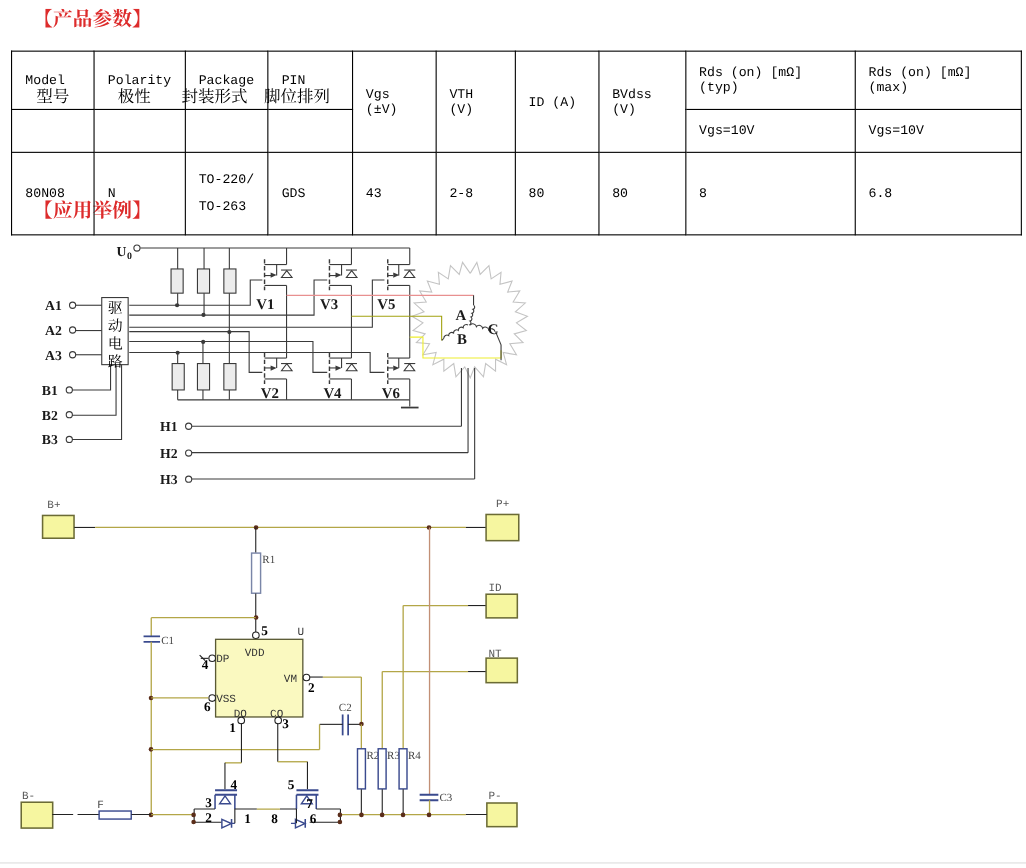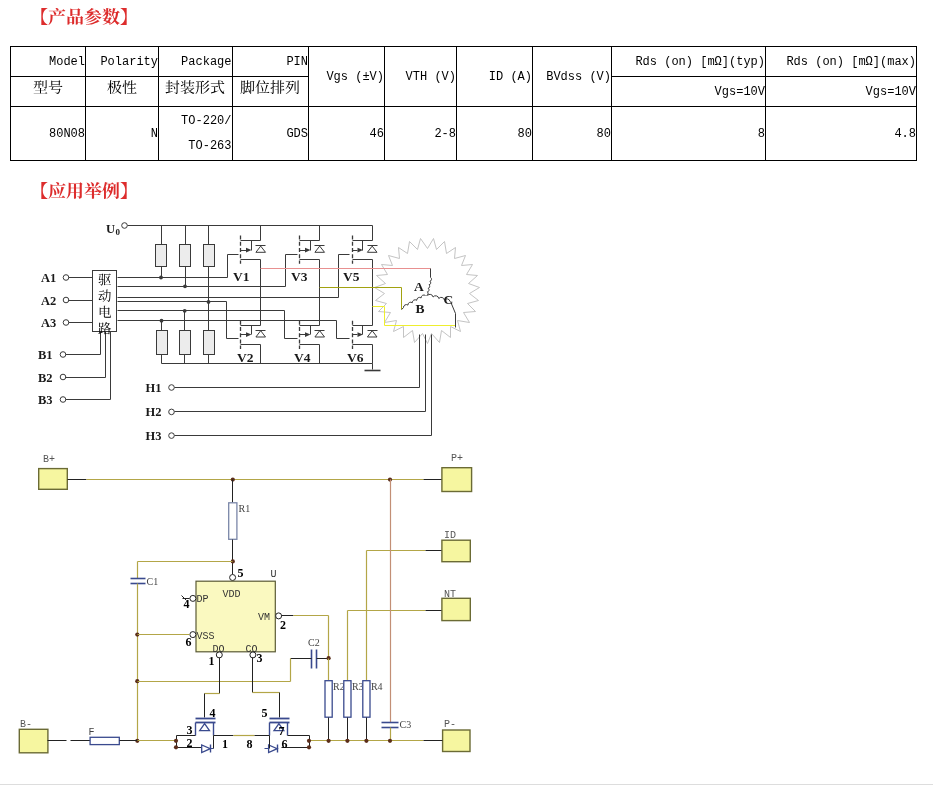--- a/index.html
+++ b/index.html
@@ -1,17 +1,17 @@
 <!DOCTYPE html>
 <html><head><meta charset="utf-8"><style>
 
 *{margin:0;padding:0;box-sizing:border-box}
 body{width:933px;height:789px;background:#fff;position:relative;font-family:"Liberation Mono",monospace;overflow:hidden}
 table{border-collapse:collapse;table-layout:fixed;position:absolute;left:10px;top:46px}
-td{border:1px solid #000;text-align:right;vertical-align:middle;font-size:12px;color:#000;padding:0}
+td{border:1px solid #000;text-align:left;vertical-align:middle;font-size:12px;color:#000;padding:12px}
 
 </style></head><body>
 <svg width="0" height="0" style="position:absolute">
     <defs>
       <path id="b3010" d="M970.9 -90.9H627.9V850.9H970.9V833.9Q891.9 797.4 832.9 733.4Q773.9 669.4 740.9 580.9Q707.9 492.3 707.9 379.6Q707.9 268 740.9 179.2Q773.9 90.4 832.9 26.7Q891.9 -36.9 970.9 -73.9Z"></path>
       <path id="b3011" d="M292 379.7Q292 492.1 259 580.8Q226 669.4 167 733.4Q108 797.4 29 833.9V850.9H372.0V-90.9H29.0V-73.9Q108 -36.9 167 26.7Q226 90.4 259 179.3Q292 268.3 292 379.7Z"></path>
       <path id="b4ea7" d="M139.2 459.2V497.0L272.8 449.2H254.5V336.5Q254.5 291.1 247.8 234.6Q241.1 178.1 219.2 118.8Q197.2 59.5 152 4.8Q106.8 -49.7 29.7 -92.3L21.5 -83.4Q75.1 -18.5 99.7 53.7Q124.4 126.1 131.8 198.8Q139.2 271.5 139.2 336.3V449.2ZM808.9 529.9Q808.9 529.9 821.1 521.0Q833.4 512.1 851.9 497.8Q870.5 483.6 891.5 467.5Q912.6 451.4 929.4 436.7Q927.4 428.7 919.8 424.7Q912.2 420.7 901.2 420.7H210.5V449.2H743.8ZM782.3 631.9Q780.3 622.9 771.2 617.0Q762.1 611.1 745.3 610.4Q727 584.3 700.4 552.1Q673.8 519.8 644.4 487.7Q615 455.5 586.1 428.0H571.4Q582.8 461.4 594.4 503.6Q606 545.8 616.3 588.3Q626.6 630.7 632.7 665.0ZM295.4 663.7Q362.4 645.9 399.2 619.5Q436 593.1 448.8 565.5Q461.6 537.8 456.4 513.6Q451.2 489.3 433 474.7Q414.9 460 390 461.1Q365.1 462.1 339.7 484.8Q339.2 515 331.1 546.0Q322.9 577.1 311.2 606.3Q299.4 635.4 286.8 659.2ZM843.9 783.4Q843.9 783.4 855.8 774.5Q867.7 765.6 886.5 751.5Q905.3 737.4 925.6 721.6Q945.9 705.9 962.7 691.2Q958.7 675.2 934.5 675.2H53.1L44.8 703.8H779.8ZM417.9 854.1Q484 853.5 521.6 838.2Q559.1 822.8 574.1 801.3Q589 779.8 586 758.5Q583.1 737.1 567.3 721.9Q551.4 706.7 527.9 704.7Q504.4 702.7 477.6 720.9Q473.5 756.5 453.6 791.4Q433.7 826.2 410.6 848.0Z"></path>
       <path id="b54c1" d="M237.9 777.0V826.1L361.3 777.0H702.8V748.8H355.6V439.6Q355.6 434.7 340.7 425.7Q325.9 416.8 302.9 409.7Q280 402.7 255.4 402.7H237.9ZM643.9 777.0H634.2L688.8 837.0L802.7 750.7Q798.5 744.7 787.9 738.5Q777.4 732.3 761.9 729.3V443.9Q761.9 440.4 745.4 432.3Q729 424.1 706.6 417.9Q684.2 411.6 663.8 411.6H643.9ZM299.9 520.5H706.4V492.2H299.9ZM82.4 341.1V388.0L199.3 341.1H401.5V312.6H194.3V-43.5Q194.3 -48.4 180.4 -57.1Q166.5 -65.9 144.7 -72.9Q122.8 -79.9 98.9 -79.9H82.4ZM339.2 341.1H329.2L382.5 399.4L492.8 314.6Q488.6 308.6 478.4 302.7Q468.2 296.8 452.8 294.1V-29.0Q452.8 -32.8 437 -40.9Q421.2 -49.1 399.6 -55.5Q378 -61.9 358.3 -61.9H339.2ZM122.9 49.1H391.0V20.8H122.9ZM542.4 341.1V388.0L659.6 341.1H875.9V312.6H654.6V-44.5Q654.6 -49.5 640.7 -58.2Q626.8 -67 604.9 -74.0Q583 -81 559.2 -81.0H542.4ZM807.1 341.1H797.1L851.2 400.1L963.7 314.6Q959.5 308.6 948.9 302.7Q938.4 296.8 922.7 293.4V-38.5Q922.7 -42.2 906.3 -48.9Q890 -55.6 867.9 -61.3Q845.9 -67 826.3 -67.0H807.1ZM577.8 49.1H859.3V20.8H577.8Z"></path>
       <path id="b53c2" d="M552.6 792.1Q548.6 783 534 778.1Q519.4 773.2 493.2 782.0L527.3 787.8Q500.8 766.3 461.5 743.0Q422.3 719.8 376.2 696.7Q330.1 673.7 283.2 654.5Q236.2 635.2 194.7 622.4L193.7 632.6H245.1Q242.7 587.5 230.2 560.0Q217.8 532.5 198.8 524.6L144.9 647.3Q144.9 647.3 157.8 649.9Q170.7 652.5 178.8 655.9Q210.3 668 244.7 691.4Q279.1 714.8 312.1 743.7Q345 772.5 371.7 800.6Q398.3 828.7 413.5 850.2ZM174.7 648.5Q212.6 647.8 272.8 647.9Q333 647.9 409.5 648.8Q486 649.8 572.8 651.5Q659.7 653.2 750 655.3L750.2 639.7Q665.3 620.1 526.6 594.9Q387.9 569.7 211.5 543.1ZM869.6 100.0Q857.6 88 831.8 98.8Q774.2 59.5 693 25.5Q611.8 -8.4 515.8 -33.9Q419.7 -59.3 316.9 -74.0Q214 -88.6 113.3 -88.8L109.8 -73.7Q202.1 -59.3 296.8 -32.1Q391.6 -5 479.9 31.7Q568.2 68.4 641.3 110.7Q714.3 153 762.7 198.0ZM740.1 236.4Q729.4 224.2 704.4 233.2Q659.5 201.7 595.7 170.7Q532 139.7 457.4 112.9Q382.8 86.2 304 66.1Q225.2 46.1 149.2 35.7L143.4 50.8Q211.3 71.7 282.1 101.8Q353 132 419.3 168.4Q485.7 204.9 541.7 243.9Q597.8 282.9 634.9 319.9ZM626.6 363.9Q617.9 351.8 591.6 359.9Q555.2 329.1 504 298.2Q452.8 267.3 392.4 238.8Q332 210.3 267.5 187.4Q203.1 164.5 140.2 149.5L133.7 163.6Q187.4 187.7 242.9 219.9Q298.4 252.1 350.3 289.5Q402.3 326.8 445.5 365.2Q488.7 403.7 518 439.2ZM622.6 494.0Q658.1 454.3 716.4 422.9Q774.7 391.5 842.5 370.0Q910.4 348.5 975.1 337.8L974.1 326.8Q943 319.2 921.1 292.7Q899.3 266.2 889.9 225.4Q826.8 251.6 774.6 289.0Q722.3 326.5 681.4 376.4Q640.4 426.3 611.7 487.4ZM549.8 554.6Q545.5 546.6 537 543.0Q528.5 539.4 510.5 541.2Q466.1 474.1 397.1 410.6Q328.1 347.1 237 295.9Q145.8 244.7 34 215.2L26.9 227.3Q118.3 273.5 192.9 338.6Q267.5 403.8 321.9 477.9Q376.2 552.1 406.6 623.7ZM848.5 580.4Q848.5 580.4 860.4 571.1Q872.2 561.8 890.3 547.6Q908.4 533.3 928.3 516.8Q948.2 500.4 964.4 485.7Q960.6 469.7 936.4 469.7H49.5L41.2 498.2H784.1ZM602.6 758.6Q679.7 751.2 728.5 731.6Q777.4 712 802.9 686.3Q828.4 660.6 834.1 635.1Q839.9 609.6 830.9 591.0Q821.8 572.4 801.6 565.7Q781.4 559 754 571.9Q739.7 603.1 712.6 636.1Q685.4 669.1 654.3 699.1Q623.2 729.1 594 750.5Z"></path>
       <path id="b6570" d="M435.4 296.9V268.3H46.8L37.8 296.9ZM384.1 296.9 442.4 352.4 539 267.6Q530.2 255.8 499.7 252.9Q465.6 165.7 406.2 97.9Q346.7 30.1 257.2 -16.0Q167.6 -62.3 41.6 -86.8L35.6 -72.7Q189.1 -19.9 276.6 73.0Q364 166.1 395.3 296.9ZM92.9 156Q195.7 159.8 267.4 150.8Q339.1 141.8 383.8 124.4Q428.5 107 451 85.3Q473.6 63.5 477.9 42.6Q482.1 21.6 473 5.1Q463.9 -11.2 446 -17.8Q428.2 -24.4 405.9 -17.4Q381 8.5 342.5 32.7Q304.1 56.9 258.5 77.5Q212.9 98.1 166.3 113.0Q119.7 127.8 79.5 135.8ZM79.5 135.8Q95.5 159 115.3 194.7Q135 230.4 154.8 270.0Q174.6 309.5 190.3 345.0Q206.1 380.4 214.4 402.4L345.2 357.0Q341.2 348 328.9 342.5Q316.5 337 283.2 343.2L308.7 355.2Q295.7 328.2 273.5 286.7Q251.2 245.3 226.7 202.3Q202.1 159.4 179.8 125.6ZM875 702.5Q875 702.5 886.1 693.2Q897.3 683.9 914.6 669.7Q932 655.4 951.2 639.3Q970.4 623.2 986.5 608.5Q982.5 592.5 958.5 592.5H612.3V621.1H812.5ZM771.9 811.2Q769.2 801.2 759.9 794.9Q750.7 788.5 733.7 787.8Q700.9 645 647.5 529.3Q594.1 413.7 514.8 332.2L501.7 339.8Q528.9 406.1 550.7 489.4Q572.5 572.7 587.8 664.7Q603.1 756.8 609.5 847.0ZM906.5 621.1Q896 497.1 867.9 388.0Q839.8 279 783.4 188.3Q726.9 97.6 632.5 27.8Q538 -41.8 395.7 -88.0L389.4 -77.4Q499.5 -17 572.6 57.8Q645.7 132.8 689.3 221.2Q733 309.6 753 410.0Q773 510.5 777.6 621.1ZM597.1 603.5Q618.7 463.7 665.7 351.0Q712.7 238.4 790.9 154.2Q869 70 982.8 15.6L979.8 5.6Q938.8 -2.6 913.8 -25.9Q888.7 -49.2 876.9 -89.3Q780.6 -21.5 721.7 78.4Q662.8 178.3 631.2 305.4Q599.7 432.5 584.8 580.3ZM531 777.5Q528 769.1 518.6 763.5Q509.3 757.9 493.5 758.1Q468.1 729.9 438.9 701.2Q409.7 672.5 382.8 652.0L368 659.8Q377.4 689.2 388 732.7Q398.7 776.1 408.1 818.5ZM78.5 812.1Q132.3 798 161.7 777.2Q191.1 756.4 201.3 734.6Q211.4 712.8 207.3 693.9Q203.2 675.1 189.2 663.4Q175.1 651.7 156.1 652.2Q137.2 652.8 117.1 669.8Q115.3 705.5 100.3 743.1Q85.4 780.7 68.7 806.3ZM330.1 592.7Q396.1 584.4 435.6 565.1Q475.1 545.8 492.9 522.6Q510.7 499.4 511.3 477.4Q511.9 455.4 499.5 439.7Q487.2 424.1 466.7 421.3Q446.3 418.5 421.3 433.5Q413.7 460 397.2 487.9Q380.7 515.8 360.6 541.7Q340.6 567.6 321.3 586.4ZM319.8 615.9Q278.8 537.2 204.4 476.6Q130 416 35.8 374.1L26.3 388.2Q87.8 435.2 132.9 499.6Q178.1 564.1 203.3 631.9H319.8ZM374.6 836.4Q373.6 827.1 366.3 820.5Q359.1 813.8 340.8 810.8V419.7Q340.8 415.7 327.3 408.7Q313.7 401.6 293.8 396.3Q273.9 391 253.5 391H234.0V849.7ZM475 704.4Q475 704.4 490.6 691.3Q506.2 678.1 527.6 659.0Q549 639.9 565.9 623.0Q562.7 607 539.9 607.0H43.9L35.9 635.5H424.3Z"></path>
@@ -85,26 +85,26 @@
         <td></td>
         <td></td>
         <td>Vgs=10V</td>
         <td>Vgs=10V</td>
       </tr>
 <tr style="height:54px">
         <td>80N08</td>
         <td>N</td>
         <td style="line-height:25px">TO-220/<br>TO-263</td>
         <td>GDS</td>
-        <td>46</td>
+        <td>43</td>
         <td>2-8</td>
         <td>80</td>
         <td>80</td>
         <td>8</td>
-        <td>4.8</td>
+        <td>6.8</td>
       </tr>
 </tbody>
   </table>
 <svg style="position:absolute;left:32.5px;top:79.5px" width="30.0" height="15.8" viewBox="0 0 2000 1050" fill="#000">
     <use href="#r578b" transform="translate(0,850) scale(1,-1)"></use>
     <use href="#r53f7" transform="translate(1000,850) scale(1,-1)"></use>
   </svg>
 <svg style="position:absolute;left:106.5px;top:79.5px" width="30.0" height="15.8" viewBox="0 0 2000 1050" fill="#000">
     <use href="#r6781" transform="translate(0,850) scale(1,-1)"></use>
     <use href="#r6027" transform="translate(1000,850) scale(1,-1)"></use>

